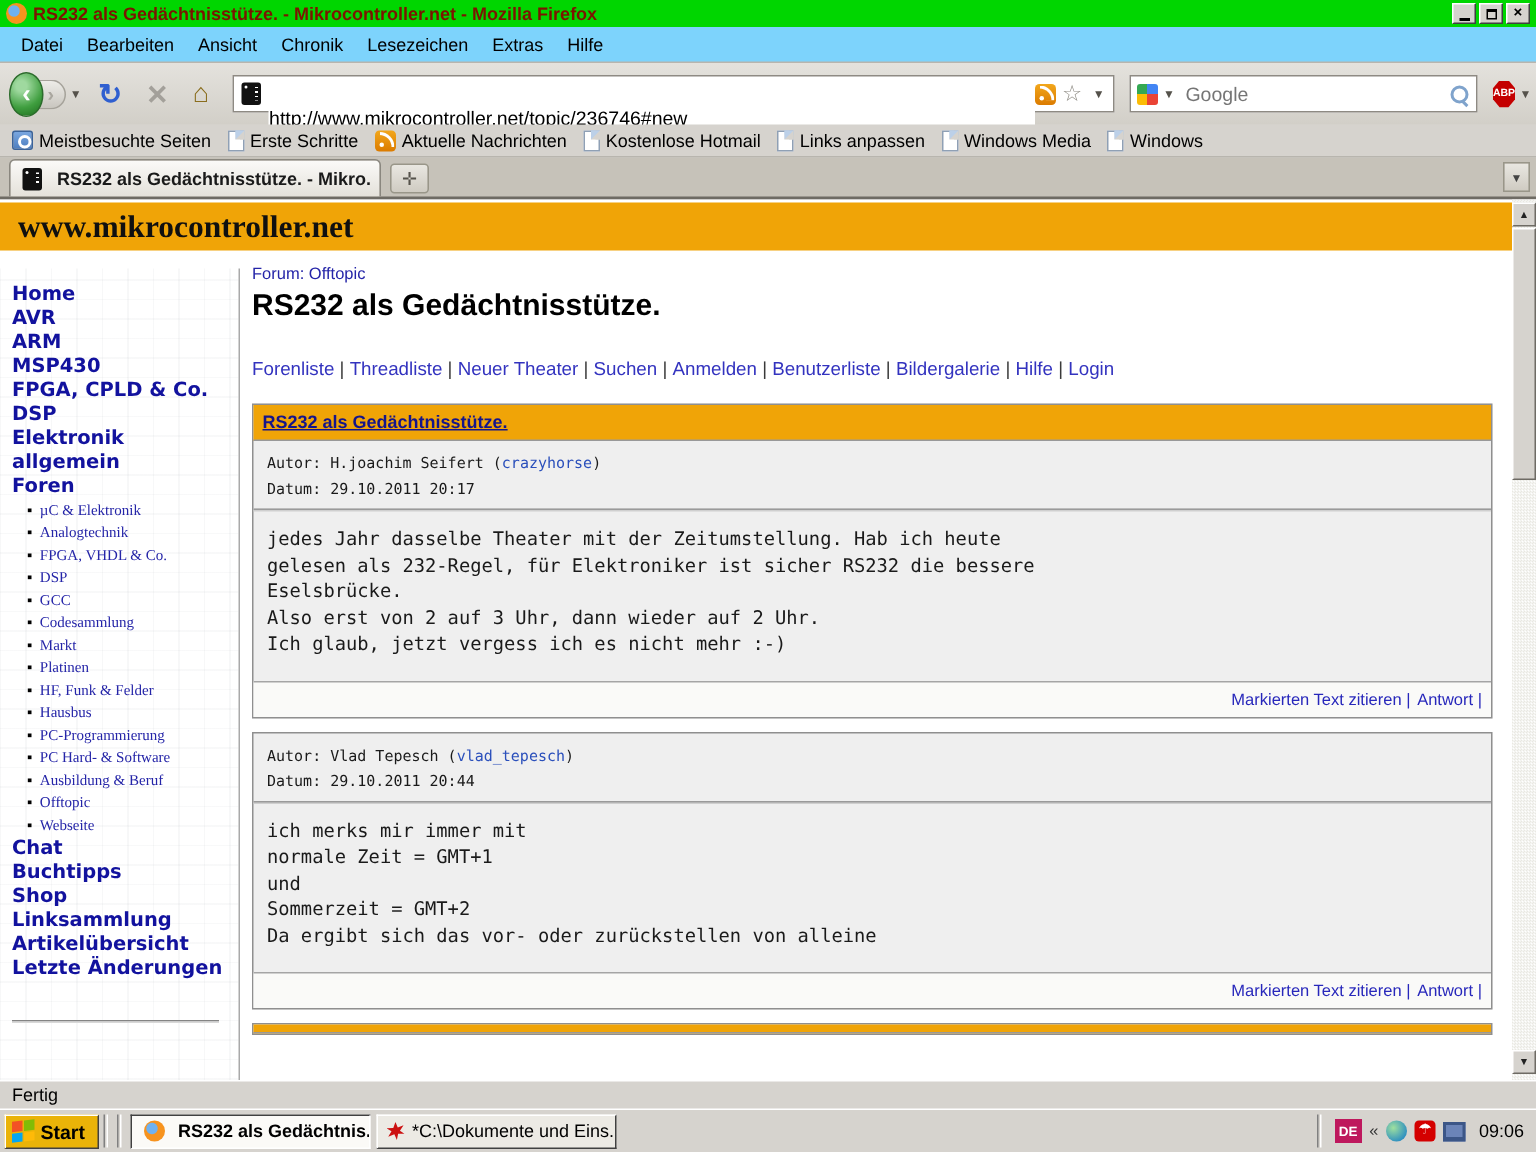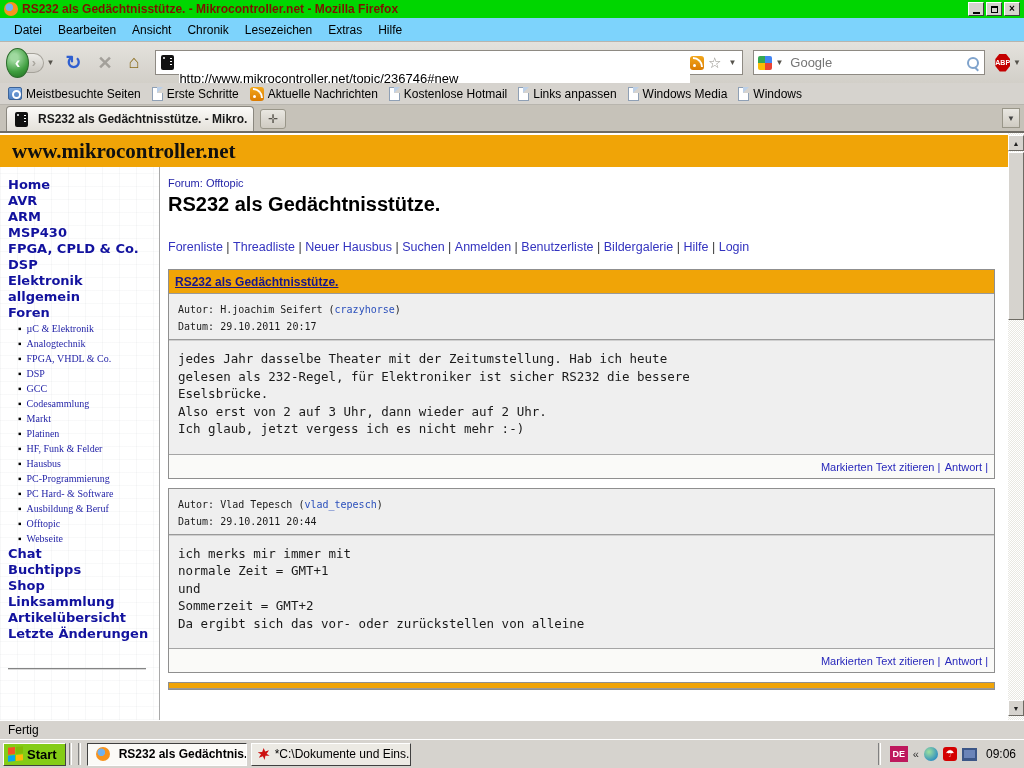--- a/index.html
+++ b/index.html
@@ -58,21 +58,21 @@
   #tab-title { font-size:12px; font-weight:bold; color:#1a1a1a; white-space:nowrap; overflow:hidden; }
   #new-tab-button { width:26px; height:20px; margin:0 0 2px 6px; background:linear-gradient(#E9E7E1,#CFCBC2); border:1px solid #999689; border-radius:3px; font-size:12px; color:#55524B; display:flex; align-items:center; justify-content:center; }
   #tab-list-dropdown { position:absolute; right:4px; bottom:3px; width:18px; height:20px; background:linear-gradient(#E9E7E1,#CFCBC2); border:1px solid #999689; display:flex; align-items:center; justify-content:center; font-size:8px; color:#444; }
 
   
   #viewport { position:absolute; top:133px; left:0; width:1024px; height:587px; background:#fff; overflow:hidden; }
   #page-inner { position:absolute; top:0; left:0; width:1008px; height:587px; overflow:hidden; }
   #site-header { margin-top:2px; height:32px; background:#F0A407; display:flex; align-items:center; }
   #site-logo { font-family:"Liberation Serif",serif; font-weight:bold; font-size:21px; color:#101010; padding-left:12px; }
   #page-cols { display:flex; height:553px; }
-  #sidebar { width:160px; flex:0 0 160px; border-right:1px solid #A9A9A9; padding:10px 0 0 8px; background-image:repeating-linear-gradient(90deg, rgba(120,130,140,0.06) 0 1px, transparent 1px 17px), repeating-linear-gradient(0deg, rgba(120,130,140,0.05) 0 1px, transparent 1px 13px); }
+  #sidebar { width:160px; flex:0 0 160px; border-right:1px solid #A9A9A9; padding:10px 0 0 8px; background-image:repeating-linear-gradient(90deg, rgba(120,130,140,0.06) 0 1px, transparent 1px 17px), repeating-linear-gradient(0deg, rgba(120,130,140,0.05) 0 1px, transparent 1px 13px);margin-top:12px; }
   .side-main { list-style:none; }
   .side-main li { font-size:13px; font-weight:bold; color:#12129E; line-height:16px; cursor:pointer; font-family:"DejaVu Sans",sans-serif; }
   .side-sub { list-style:none; margin:0 0 0 10px; }
   .side-sub li { font-size:10px; color:#2525A8; line-height:15px; cursor:pointer; font-family:Liberation Serif, serif; }
   .side-sub li::before { content:"▪"; color:#000; margin-right:5px; font-size:10px; }
   #sidebar-hr { width:138px; border:none; border-top:2px groove #D8D8D8; margin-top:26px; }
 
   #main { flex:1; padding:10px 13px 0 8px; }
   #breadcrumb { font-size:11px; color:#2525A8; }
   #page-title { font-size:20px; font-weight:bold; color:#000; margin:4px 0 0 0; font-family:"Liberation Sans",sans-serif; }
@@ -97,21 +97,21 @@
   #sb-up { top:2px; }
   #sb-down { bottom:4px; }
   #sb-thumb { position:absolute; left:0; top:19px; width:16px; height:168px; background:#D6D3CE; border:1px solid; border-color:#fff #6e6b64 #6e6b64 #fff; }
 
   
   #statusbar { position:absolute; top:720px; left:0; width:1024px; height:19px; background:#D6D3CE; border-top:1px solid #fff; display:flex; align-items:center; }
   #status-text { font-size:12px; color:#000; padding-left:8px; }
 
   
   #taskbar { position:absolute; top:739px; left:0; width:1024px; height:29px; background:#D6D3CE; border-top:1px solid #fff; display:flex; align-items:center; }
-  #start-button { display:flex; align-items:center; gap:4px; height:23px; margin-left:3px; padding:0 8px 0 4px; background:#84cc16; border:1px solid; border-color:#fff #404040 #404040 #fff; font-size:13px; font-weight:bold; }
+  #start-button { display:flex; align-items:center; gap:4px; height:23px; margin-left:3px; padding:0 8px 0 4px; background:#eab308; border:1px solid; border-color:#fff #404040 #404040 #fff; font-size:13px; font-weight:bold; }
   .win-flag { width:15px; height:14px; display:grid; grid-template-columns:1fr 1fr; grid-template-rows:1fr 1fr; gap:1px; transform:skewY(-6deg); }
   .win-flag i:nth-child(1){background:#F35325}.win-flag i:nth-child(2){background:#81BC06}
   .win-flag i:nth-child(3){background:#05A6F0}.win-flag i:nth-child(4){background:#FFBA08}
   .ql-sep { width:3px; height:22px; border-left:1px solid #808080; border-right:1px solid #fff; margin:0 3px; }
   .task-button { display:flex; align-items:center; gap:5px; height:23px; width:160px; padding:0 6px; font-size:12px; white-space:nowrap; overflow:hidden; }
   #task-firefox { background:#FBFAF7; border:1px solid; border-color:#404040 #fff #fff #404040; font-weight:bold; margin-left:3px; }
   #task-editor { background:#ECEAE4; border:1px solid; border-color:#fff #404040 #404040 #fff; margin-left:4px; }
   .red-splat { width:12px; height:12px; background:#CC1111; clip-path:polygon(50% 0,63% 30%,95% 18%,75% 48%,100% 65%,65% 65%,58% 100%,44% 68%,10% 82%,28% 52%,0 35%,38% 33%); flex:0 0 auto; }
   #tray { margin-left:auto; display:flex; align-items:center; gap:5px; padding-right:8px; }
   .tray-sep { width:3px; height:22px; border-left:1px solid #808080; border-right:1px solid #fff; margin-right:4px; }
@@ -259,21 +259,21 @@
             <li>Artikelübersicht</li>
             <li>Letzte Änderungen</li>
           </ul>
         <hr id="sidebar-hr">
       </div>
       <div id="main">
         <div id="breadcrumb">Forum: Offtopic</div>
         <h1 id="page-title">RS232 als Gedächtnisstütze.</h1>
         <ul id="forum-toolbar">
           
-        <li>Forenliste</li><li>Threadliste</li><li>Neuer Hausbus</li><li>Suchen</li><li>Anmelden</li><li>Benutzerliste</li><li>Bildergalerie</li><li>Hilfe</li><li>Login</li></ul>
+        <li>Forenliste</li><li>Threadliste</li><li>Neuer Theater</li><li>Suchen</li><li>Anmelden</li><li>Benutzerliste</li><li>Bildergalerie</li><li>Hilfe</li><li>Login</li></ul>
 
         <div class="post">
           <div class="post-header"><span>RS232 als Gedächtnisstütze.</span></div>
           <div class="post-meta"><span>Autor: H.joachim Seifert (</span><span class="user-link">crazyhorse</span><span>)</span><br><span>Datum: 29.10.2011 20:17</span></div>
           <div class="post-divider"></div>
           <div class="post-body">jedes Jahr dasselbe Theater mit der Zeitumstellung. Hab ich heute
 gelesen als 232-Regel, für Elektroniker ist sicher RS232 die bessere
 Eselsbrücke.
 Also erst von 2 auf 3 Uhr, dann wieder auf 2 Uhr.
 Ich glaub, jetzt vergess ich es nicht mehr :-)</div>

